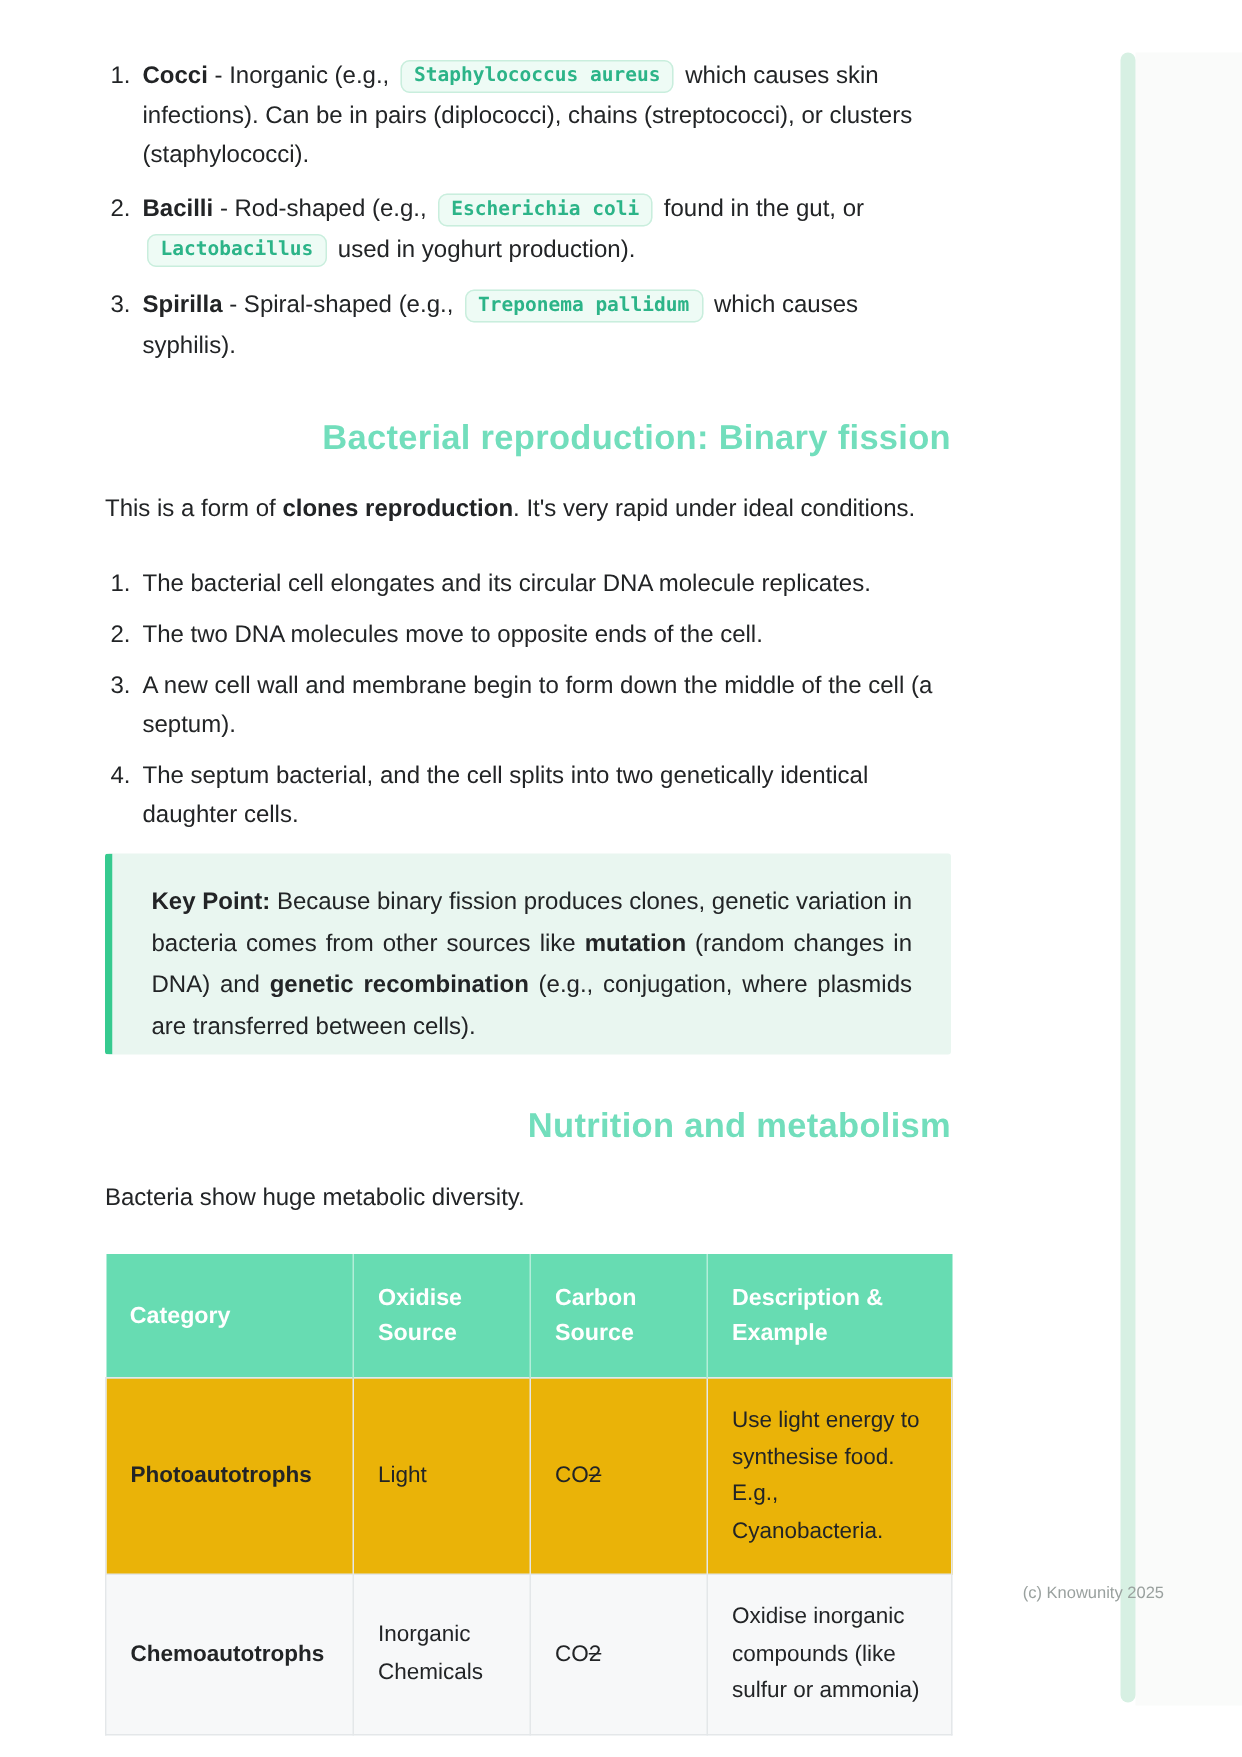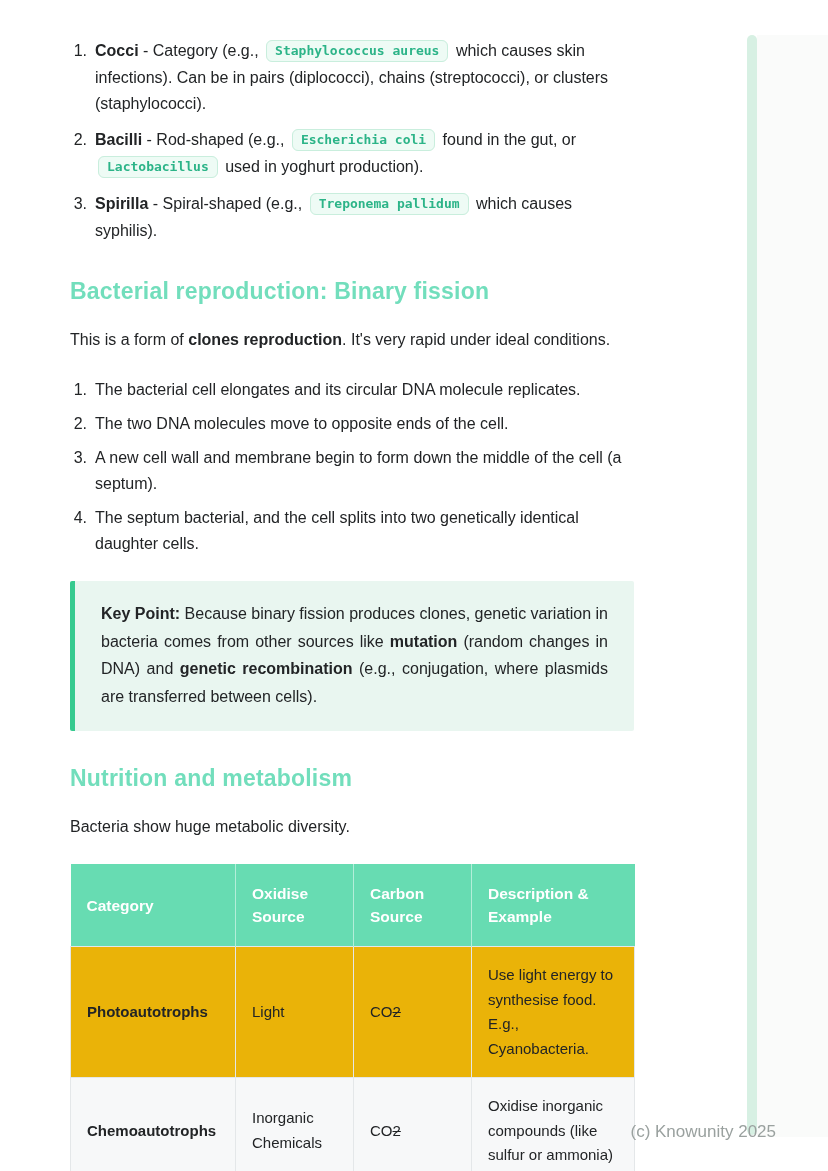--- a/index.html
+++ b/index.html
@@ -19,55 +19,55 @@
   .content{position:absolute;left:70px;top:38px;width:564px;z-index:2;}
   ol.plain{list-style:none;margin:0;padding:0;}
   .li{position:relative;padding-left:25px;margin-bottom:10px;font-size:16px;line-height:26px;}
   .li .num{position:absolute;left:0;top:0;width:17px;text-align:right;}
   .li-step{margin-bottom:8px;}
   .chip{
     font-family:"DejaVu Sans Mono","Liberation Mono",monospace;font-size:13px;font-weight:700;
     color:var(--code-text);background:var(--code-bg);border:1px solid var(--code-border);
     border-radius:6px;padding:2px 8px 3px;margin:11px 3px;white-space:nowrap;position:relative;top:-1px;
   }
-  h2{font-size:23px;font-weight:700;color:var(--heading);margin:34px 0 22px;letter-spacing:.2px;}
+  h2{font-size:23px;font-weight:700;color:var(--heading);margin:34px 0 22px;letter-spacing:.2px;text-align:right;}
   .para{font-size:16px;line-height:26px;margin:0 0 24px;}
   .callout{
-    margin-top:24px;background:var(--callout-bg);border-left:5px solid var(--callout-border);
-    padding:19px 26px 21px;font-size:16px;line-height:27.5px;text-align:justify;border-radius:2px;
+    margin-top:12px;background:var(--callout-bg);border-left:5px solid var(--callout-border);
+    padding:19px 26px 5px;font-size:16px;line-height:27.5px;text-align:justify;border-radius:2px;
   }
   .table-wrap{margin-top:16px;}
   table{border-collapse:collapse;width:564px;font-size:15px;table-layout:fixed;}
   th{
     background:var(--th-bg);color:#fff;font-weight:600;text-align:left;
     padding:18px 16px;font-size:15.5px;line-height:23px;vertical-align:middle;
     border-right:1px solid rgba(255,255,255,.5);
   }
   th:last-child{border-right:none;}
   td{
     border:1px solid var(--table-border);padding:16px;vertical-align:middle;
     line-height:24.5px;background:#eab308;
   }
   tbody tr:nth-child(even) td{background:var(--row-alt);}
   td.category{font-weight:700;}
   .strike{text-decoration:line-through;}
-  .footer{position:absolute;right:52px;top:1122px;font-size:17px;color:var(--footer-text);z-index:3;}
+  .footer{position:absolute;right:52px;top:1056px;font-size:11px;color:var(--footer-text);z-index:3;}
 </style>
 </head>
 <body>
 
 <div class="page-edge"></div>
 <div class="scroll-thumb"></div>
 
 <div class="content">
 
   <ol class="plain">
     <li class="li">
       <span class="num">1.</span>
-      <span><strong>Cocci</strong><span> - Category (e.g., </span><code class="chip">Staphylococcus aureus</code><span> which causes skin infections). Can be in pairs (diplococci), chains (streptococci), or clusters (staphylococci).</span></span>
+      <span><strong>Cocci</strong><span> - Inorganic (e.g., </span><code class="chip">Staphylococcus aureus</code><span> which causes skin infections). Can be in pairs (diplococci), chains (streptococci), or clusters (staphylococci).</span></span>
     </li>
     <li class="li">
       <span class="num">2.</span>
       <span><strong>Bacilli</strong><span> - Rod-shaped (e.g., </span><code class="chip">Escherichia coli</code><span> found in the gut, or </span><code class="chip">Lactobacillus</code><span> used in yoghurt production).</span></span>
     </li>
     <li class="li">
       <span class="num">3.</span>
       <span><strong>Spirilla</strong><span> - Spiral-shaped (e.g., </span><code class="chip">Treponema pallidum</code><span> which causes syphilis).</span></span>
     </li>
   </ol>

